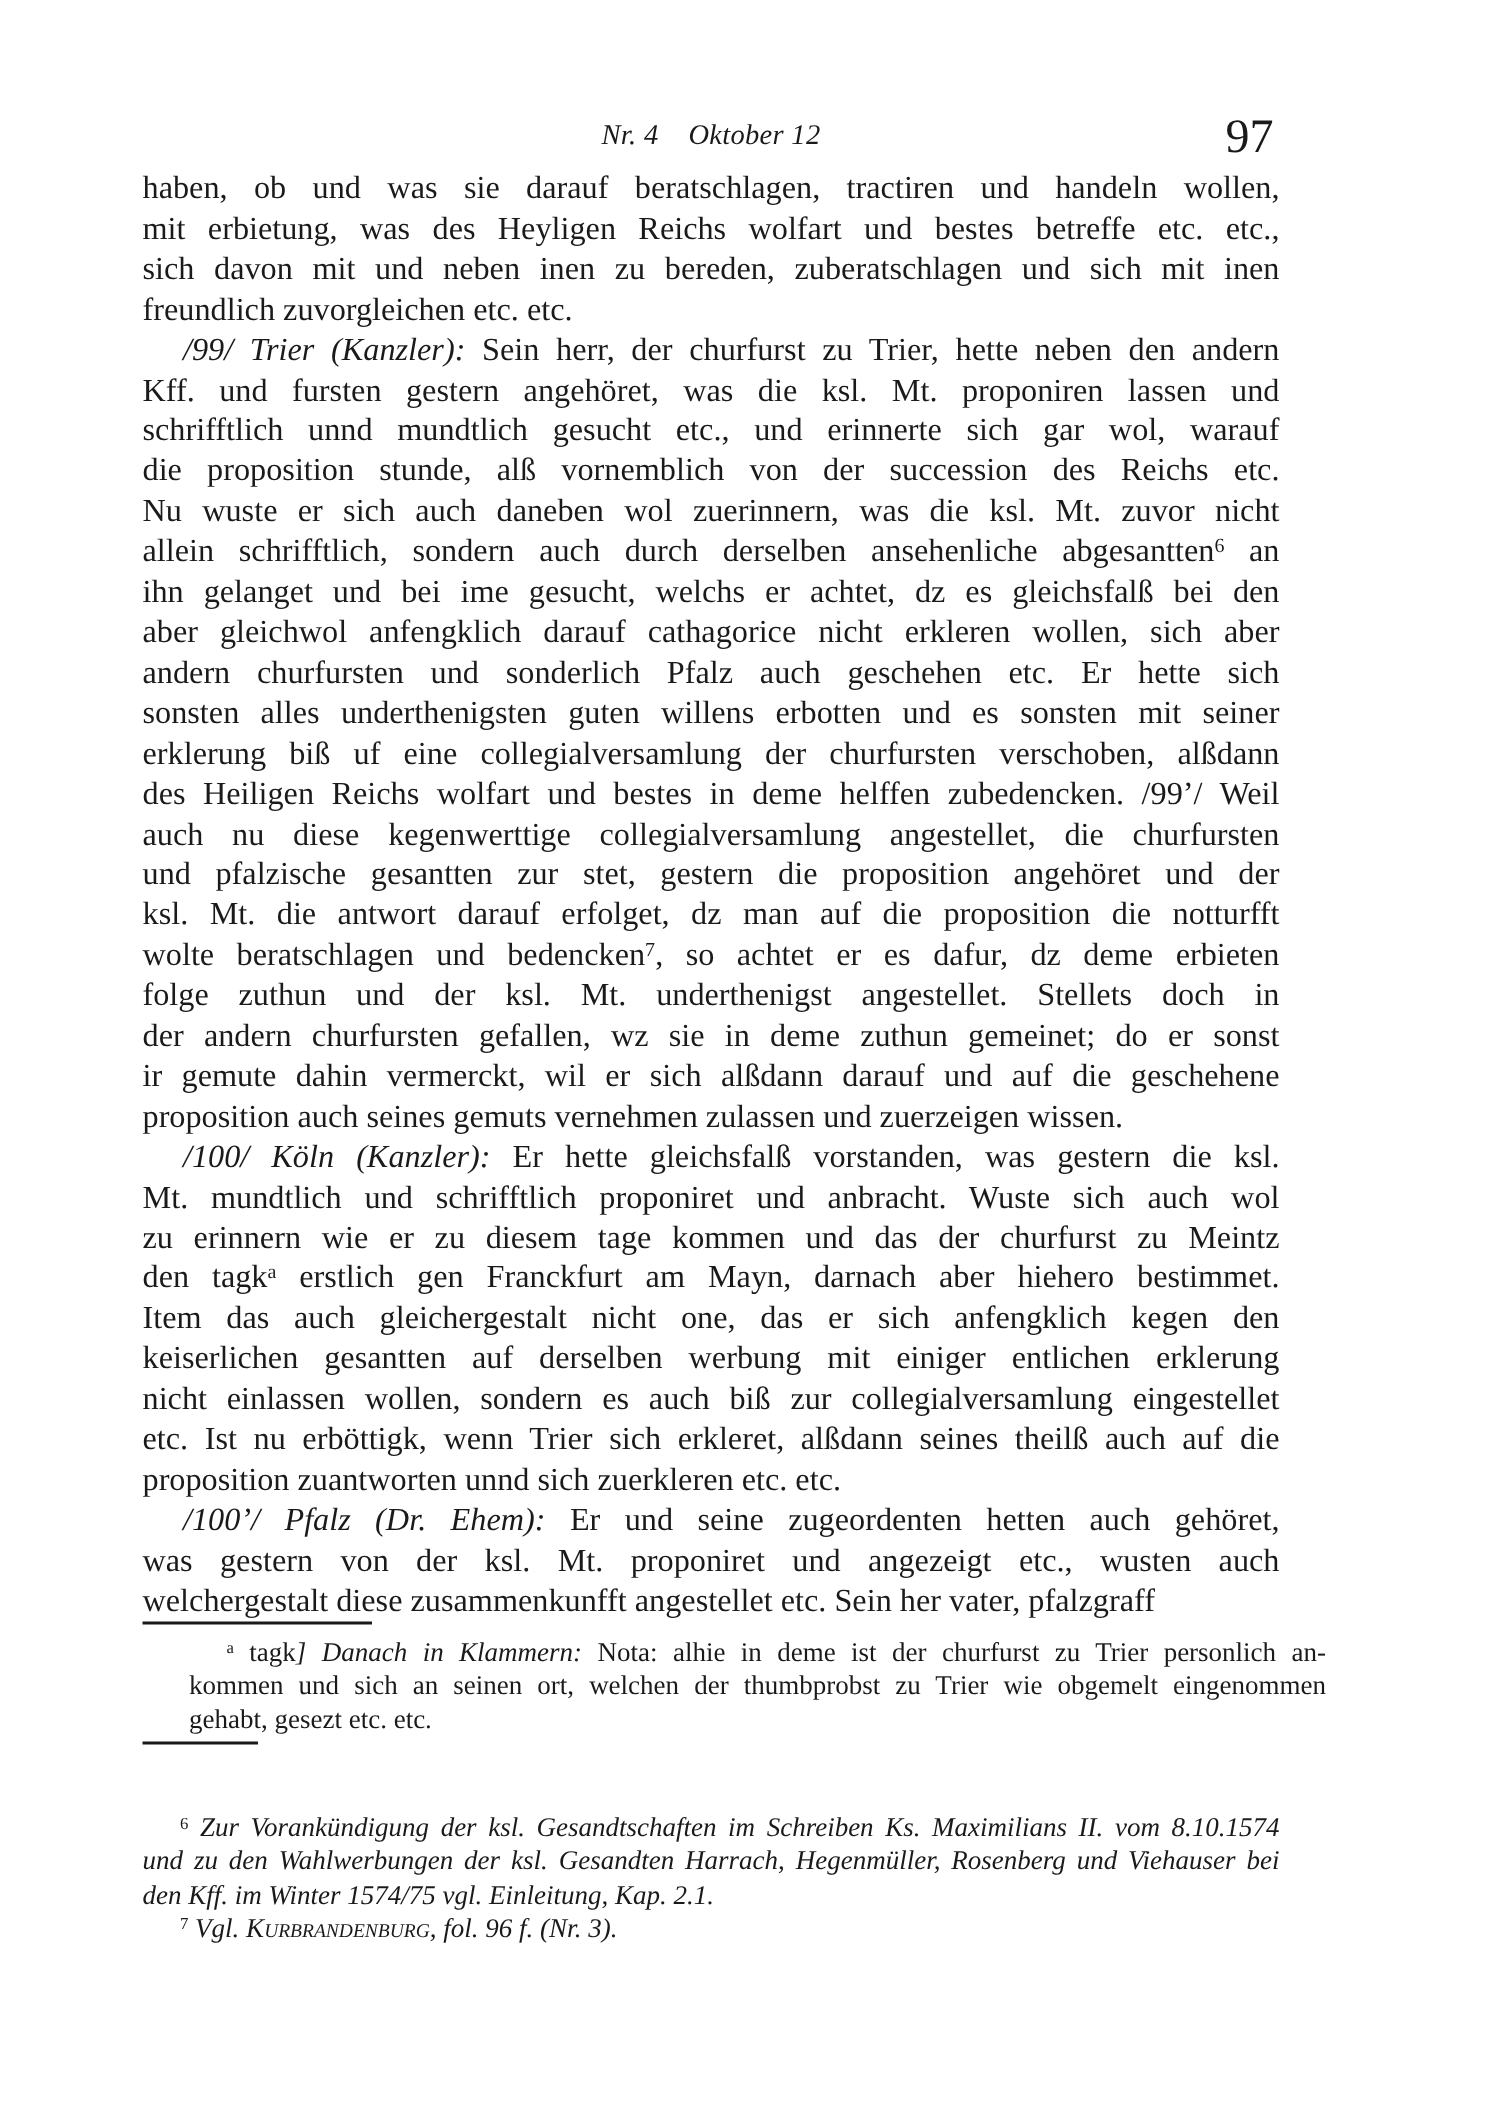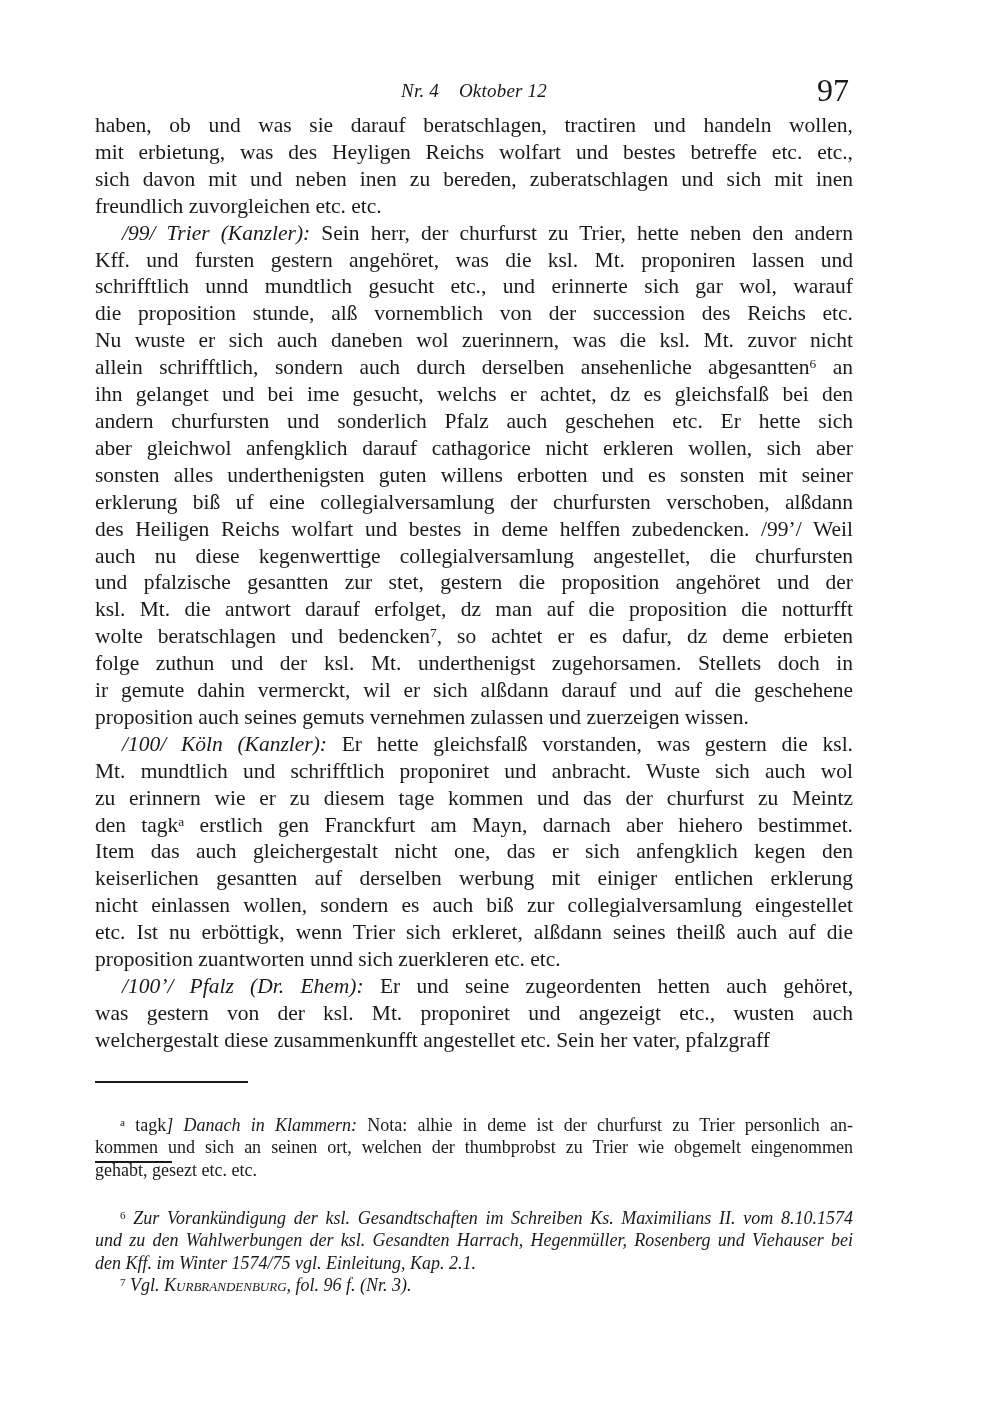--- a/index.html
+++ b/index.html
@@ -10,21 +10,21 @@
   }
   .page{position:absolute;inset:0;}
   .running-header{position:absolute;left:95px;top:70px;width:758px;height:32px;}
   .header-center{position:absolute;left:50%;transform:translateX(-50%);bottom:2px;
     font-size:19px;line-height:1;white-space:nowrap;letter-spacing:0.2px;font-style:italic;}
   .hdr-gap{margin-left:1.05em;}
   .page-number{position:absolute;right:4px;bottom:-4px;font-size:32px;line-height:1;}
   .body-text{position:absolute;left:95px;top:112px;width:758px;
     font-size:21.5px;line-height:26.9px;}
   .fn{position:absolute;left:95px;width:758px;font-size:18px;line-height:22.3px;}
-  .fn-a{top:1114px;}
+  .fn-a{top:1090px;margin-left:31px;}
   .fn-n{top:1168px;margin-top:39px;}
   .rule{position:absolute;left:95px;height:2px;background:#1a1a1a;}
   .rule-a{top:1081px;width:153px;}
   .rule-n{top:1161px;width:77px;}
   .line{text-align:justify;text-align-last:justify;}
   .line.last{text-align-last:left;}
   .body-text .line.indent{text-indent:27px;}
   .fn .line.indent{text-indent:25px;}
   .it{font-style:italic;}
   .sc{font-variant:small-caps;}
@@ -50,30 +50,31 @@
         <div class="line last"><span>freundlich zuvorgleichen etc. etc.</span></div>
       </div>
       <div>
         <div class="line indent"><span class="it">/99/ Trier (Kanzler):</span><span> Sein herr, der churfurst zu Trier, hette neben den andern</span></div>
         <div class="line"><span>Kff. und fursten gestern angehöret, was die ksl. Mt. proponiren lassen und</span></div>
         <div class="line"><span>schrifftlich unnd mundtlich gesucht etc., und erinnerte sich gar wol, warauf</span></div>
         <div class="line"><span>die proposition stunde, alß vornemblich von der succession des Reichs etc.</span></div>
         <div class="line"><span>Nu wuste er sich auch daneben wol zuerinnern, was die ksl. Mt. zuvor nicht</span></div>
         <div class="line"><span>allein schrifftlich, sondern auch durch derselben ansehenliche abgesantten</span><span class="sup">6</span><span> an</span></div>
         <div class="line"><span>ihn gelanget und bei ime gesucht, welchs er achtet, dz es gleichsfalß bei den</span></div>
+        <div class="line"><span>aber gleichwol anfengklich darauf cathagorice nicht erkleren wollen, sich aber</span></div>
         <div class="line"><span>andern churfursten und sonderlich Pfalz auch geschehen etc. Er hette sich</span></div>
-        <div class="line"><span>aber gleichwol anfengklich darauf cathagorice nicht erkleren wollen, sich aber</span></div>
         <div class="line"><span>sonsten alles underthenigsten guten willens erbotten und es sonsten mit seiner</span></div>
         <div class="line"><span>erklerung biß uf eine collegialversamlung der churfursten verschoben, alßdann</span></div>
         <div class="line"><span>des Heiligen Reichs wolfart und bestes in deme helffen zubedencken. /99’/ Weil</span></div>
         <div class="line"><span>auch nu diese kegenwerttige collegialversamlung angestellet, die churfursten</span></div>
         <div class="line"><span>und pfalzische gesantten zur stet, gestern die proposition angehöret und der</span></div>
         <div class="line"><span>ksl. Mt. die antwort darauf erfolget, dz man auf die proposition die notturfft</span></div>
         <div class="line"><span>wolte beratschlagen und bedencken</span><span class="sup">7</span><span>, so achtet er es dafur, dz deme erbieten</span></div>
-        <div class="line"><span>folge zuthun und der ksl. Mt. underthenigst zugehorsamen. Stellets doch in</span></div>
+        <div class="line"><span>folge zuthun und der ksl. Mt. underthenigst angestellet. Stellets doch in</span></div>
+        <div class="line"><span>der andern churfursten gefallen, wz sie in deme zuthun gemeinet; do er sonst</span></div>
         <div class="line"><span>ir gemute dahin vermerckt, wil er sich alßdann darauf und auf die geschehene</span></div>
         <div class="line last"><span>proposition auch seines gemuts vernehmen zulassen und zuerzeigen wissen.</span></div>
       </div>
       <div>
         <div class="line indent"><span class="it">/100/ Köln (Kanzler):</span><span> Er hette gleichsfalß vorstanden, was gestern die ksl.</span></div>
         <div class="line"><span>Mt. mundtlich und schrifftlich proponiret und anbracht. Wuste sich auch wol</span></div>
         <div class="line"><span>zu erinnern wie er zu diesem tage kommen und das der churfurst zu Meintz</span></div>
         <div class="line"><span>den tagk</span><span class="sup">a</span><span> erstlich gen Franckfurt am Mayn, darnach aber hiehero bestimmet.</span></div>
         <div class="line"><span>Item das auch gleichergestalt nicht one, das er sich anfengklich kegen den</span></div>
         <div class="line"><span>keiserlichen gesantten auf derselben werbung mit einiger entlichen erklerung</span></div>

